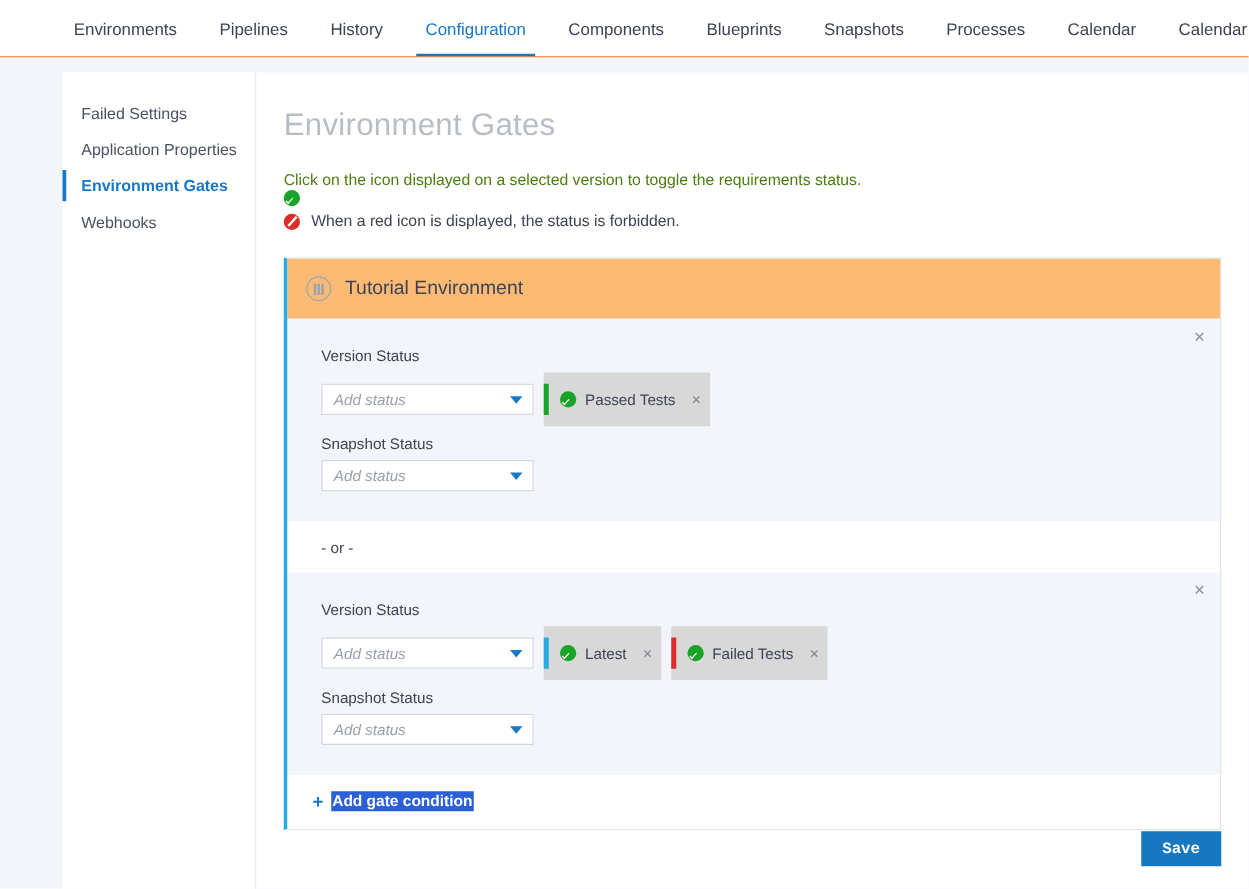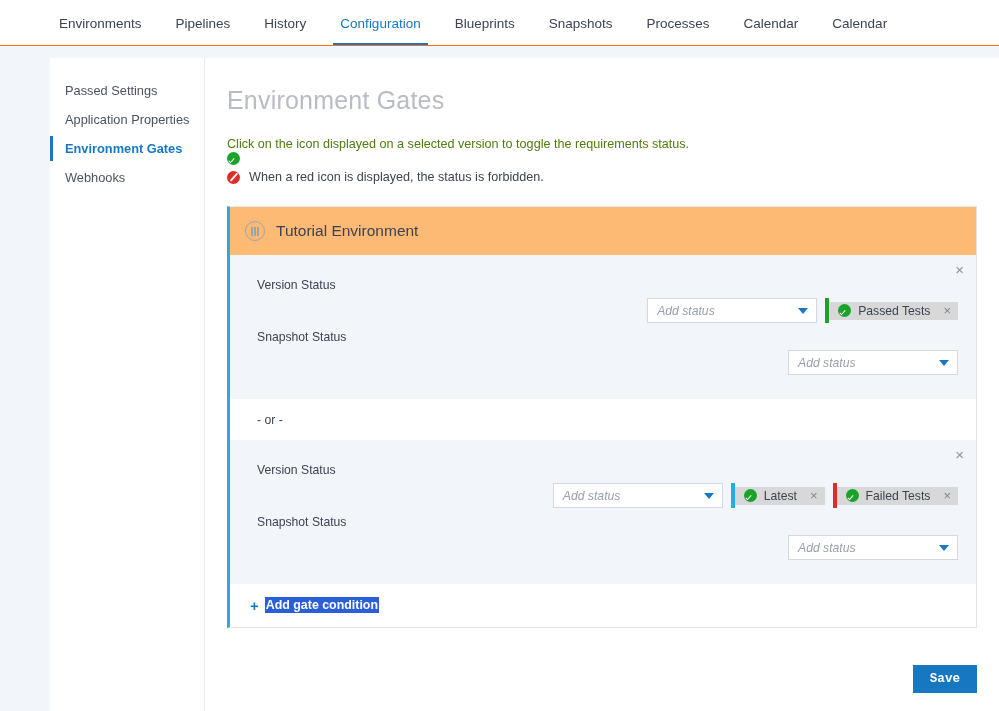--- a/index.html
+++ b/index.html
@@ -210,21 +210,20 @@
   }
   .field-label {
     font-size: 12.2px;
     color: #3d4351;
     margin: 7px 0 6px 9px;
   }
   .field-row {
     display: flex;
     align-items: center;
     margin-left: 9px;
-    justify-content: flex-end;
   }
   .select {
     width: 170px;
     height: 25px;
     background: #ffffff;
     border: 1px solid #d4d9e1;
     box-sizing: border-box;
     display: flex;
     align-items: center;
     justify-content: space-between;
@@ -239,21 +238,21 @@
   .caret {
     width: 0; height: 0;
     border-left: 5px solid transparent;
     border-right: 5px solid transparent;
     border-top: 6px solid #1878c8;
   }
 
   .chip {
     display: flex;
     align-items: center;
-    height: 18px;
+    height: 43px;
     background: #d8d8d8;
     margin-left: 8px;
     box-sizing: border-box;
     padding-right: 7px;
   }
   .chip-bar {
     width: 4px;
     height: 25px;
     flex: 0 0 4px;
     margin-right: 9px;
@@ -327,41 +326,44 @@
   <div class="topnav-item">
       <span>Pipelines</span>
     </div>
   <div class="topnav-item">
       <span>History</span>
     </div>
   <div class="topnav-item active">
       <span>Configuration</span>
     </div>
   <div class="topnav-item">
+      <span>Components</span>
+    </div>
+  <div class="topnav-item">
       <span>Blueprints</span>
     </div>
   <div class="topnav-item">
       <span>Snapshots</span>
     </div>
   <div class="topnav-item">
       <span>Processes</span>
     </div>
   <div class="topnav-item">
       <span>Calendar</span>
     </div>
   <div class="topnav-item">
       <span>Calendar</span>
     </div>
 </div>
 
 <div class="page">
   <div class="page-inner">
 
     <div class="sidebar">
-      <div class="side-item"><span>Passed Settings</span></div>
+      <div class="side-item"><span>Failed Settings</span></div>
       <div class="side-item"><span>Application Properties</span></div>
       <div class="side-item active"><span>Environment Gates</span></div>
       <div class="side-item"><span>Webhooks</span></div>
     </div>
 
     <div class="content">
 
       <h1 class="page-title">Environment Gates</h1>
 
       <div class="intro">Click on the icon displayed on a selected version to toggle the requirements status.</div>

